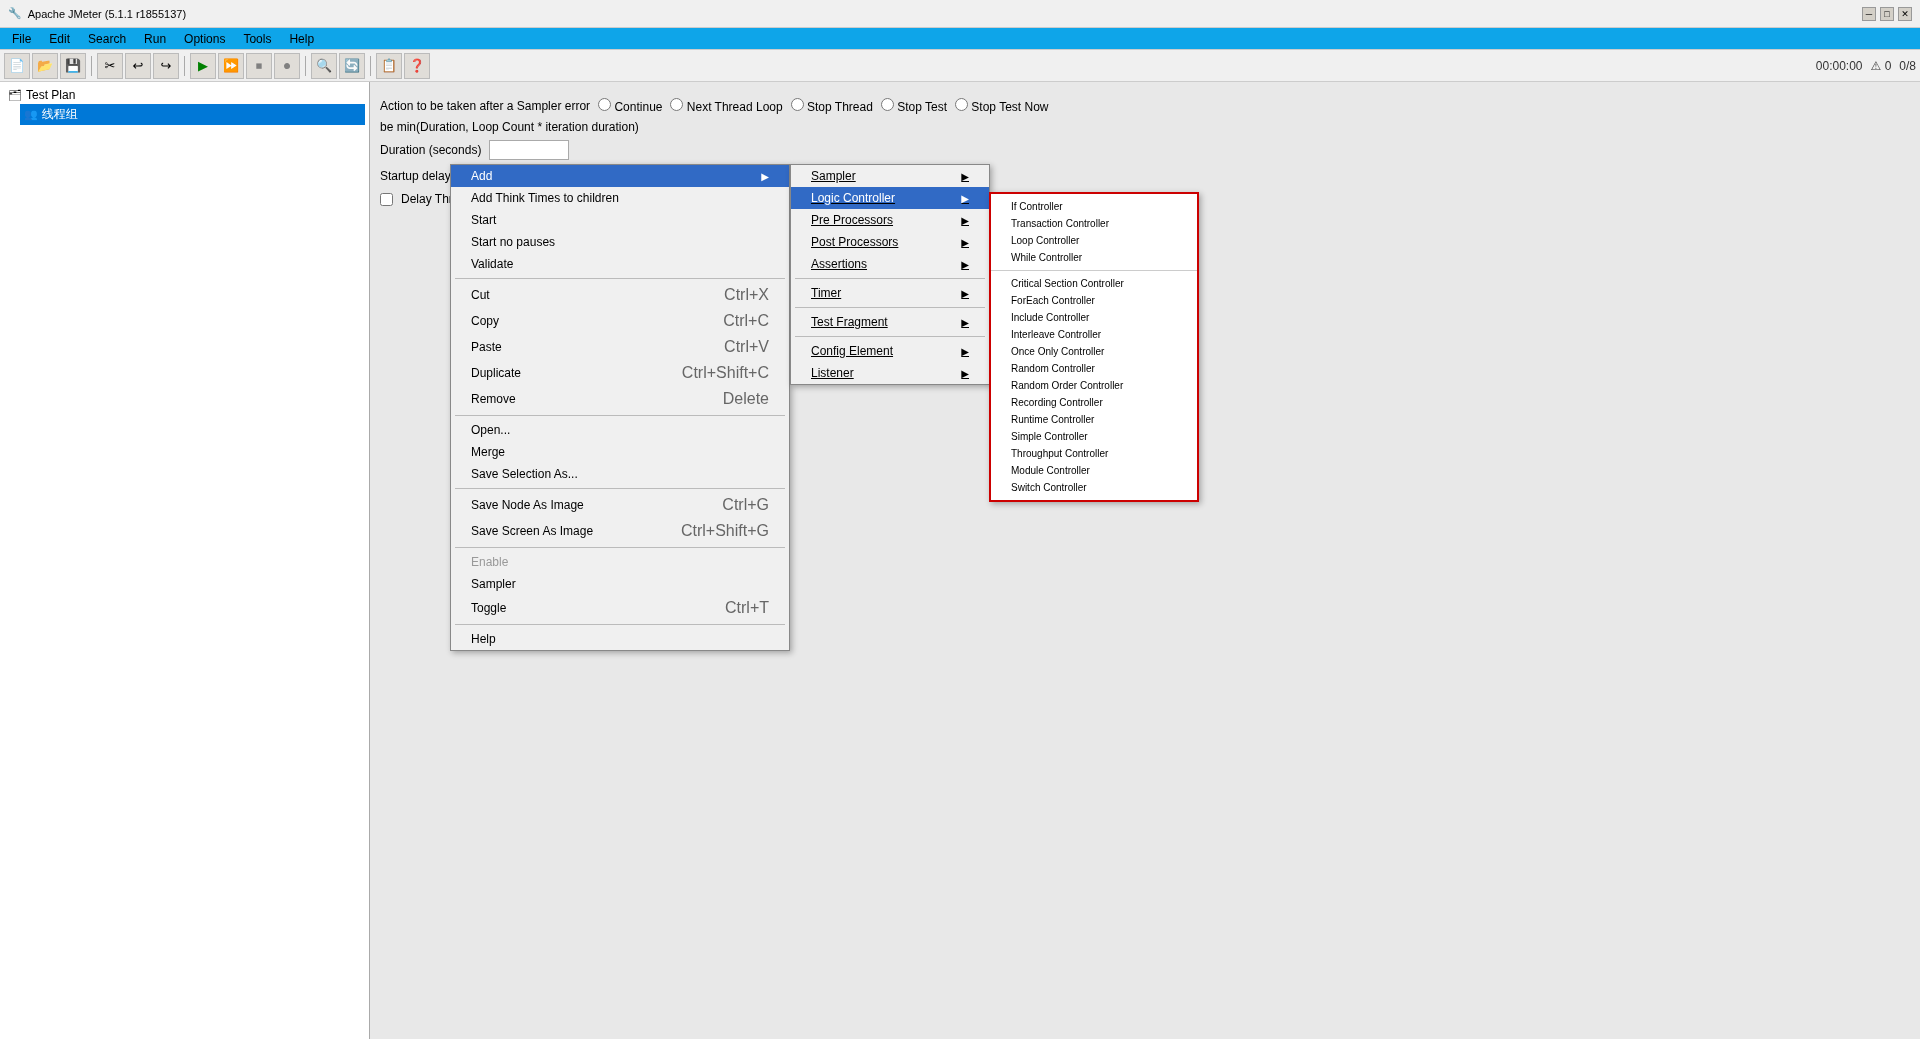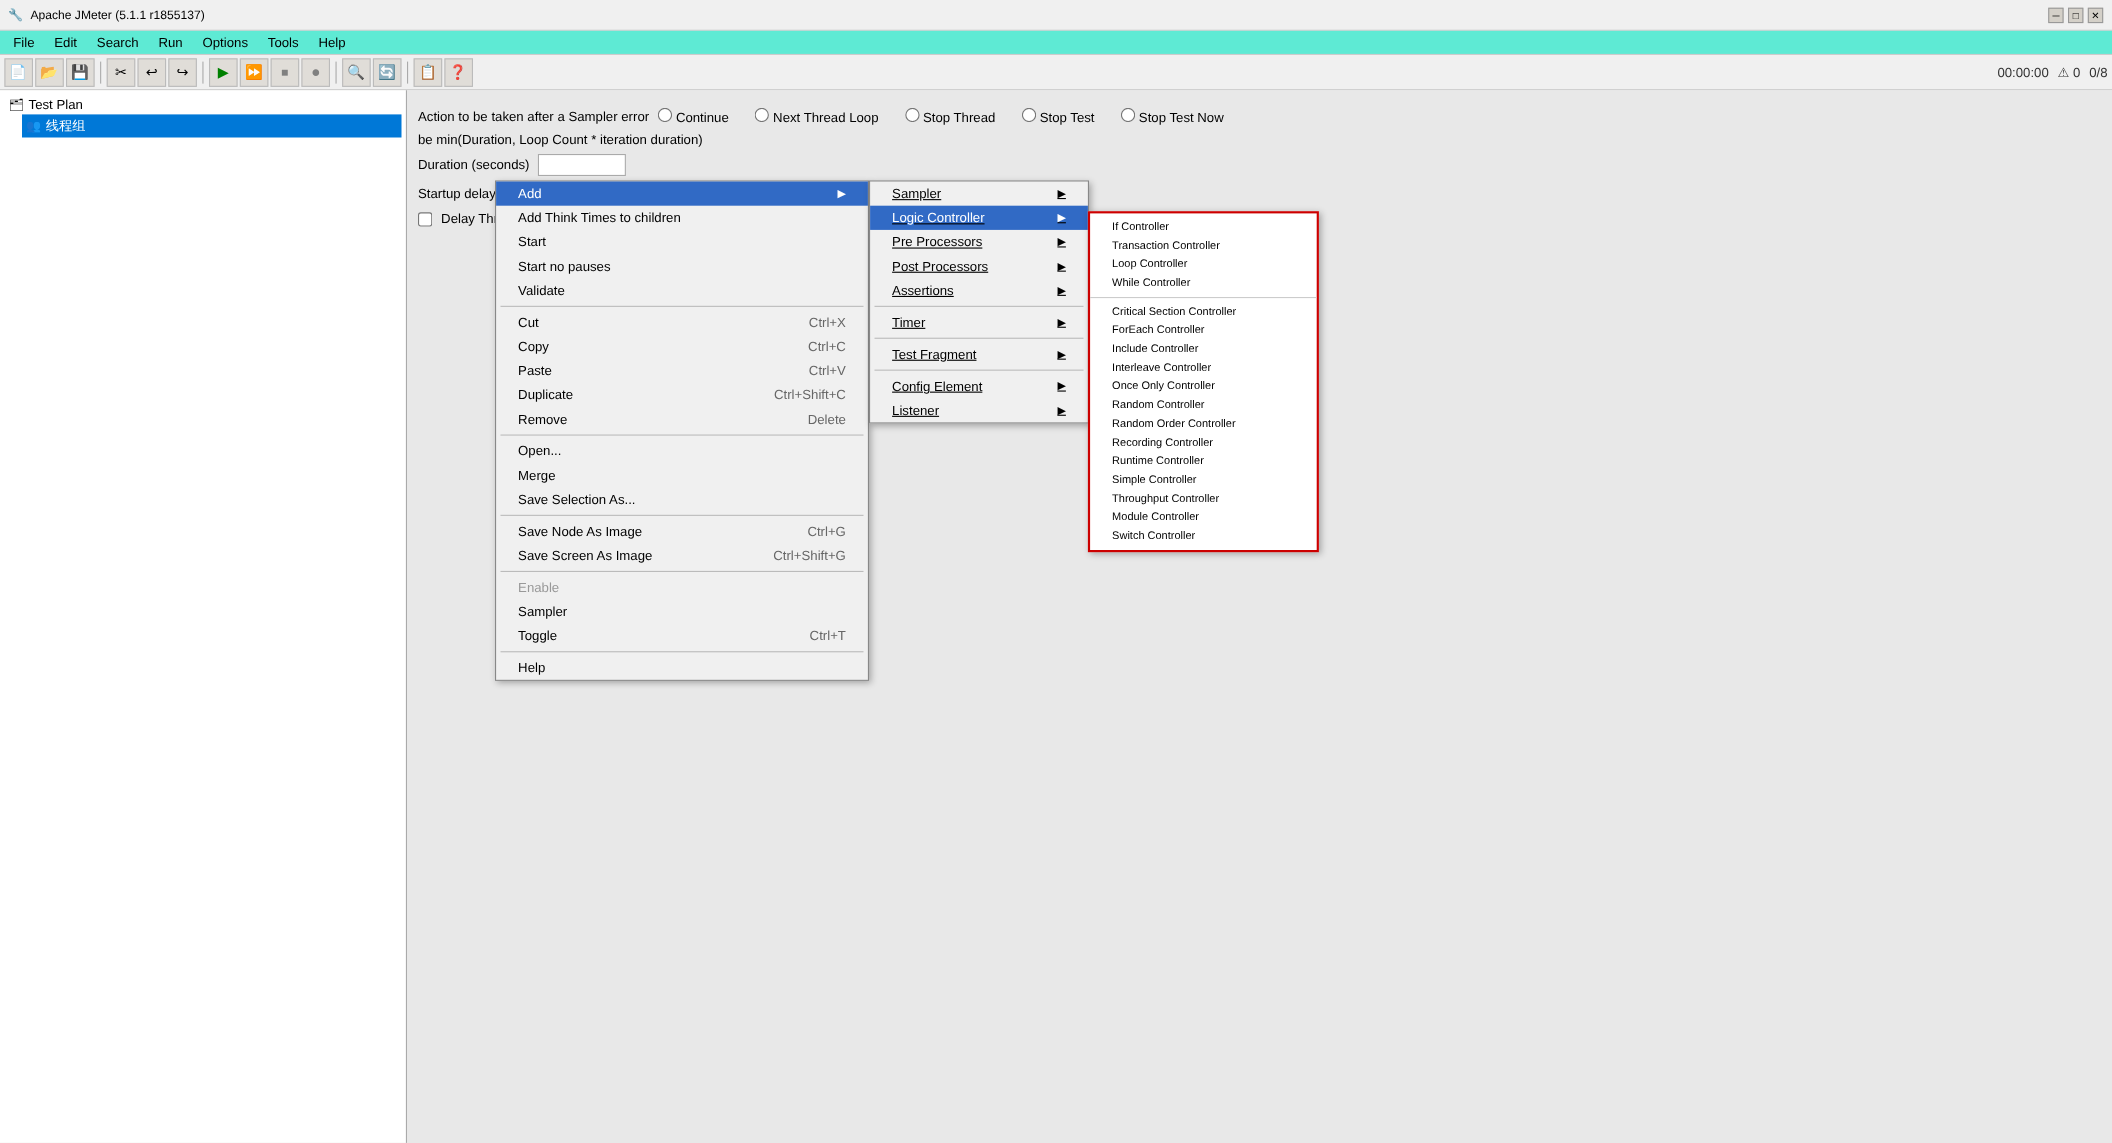--- a/index.html
+++ b/index.html
@@ -40,21 +40,21 @@
       border: 1px solid #999;
       cursor: pointer;
       font-size: 9px;
       display: flex;
       align-items: center;
       justify-content: center;
     }
 
     
     #menu-bar {
-      background: #5eead4;
+      background: #0ea5e9;
       height: 22px;
       display: flex;
       align-items: center;
       padding: 0 4px;
       border-bottom: 1px solid #ccc;
       gap: 2px;
     }
     .menu-item {
       padding: 2px 8px;
       cursor: pointer;
@@ -165,21 +165,21 @@
     .ctx-menu-separator {
       height: 1px;
       background: #bbb;
       margin: 3px 4px;
     }
     .ctx-submenu-arrow {
       font-size: 10px;
     }
     .shortcut {
       color: #666;
-      font-size: 12px;
+      font-size: 16px;
     }
 
     
     #context-menu-level2 {
       position: absolute;
       left: 420px;
       top: 82px;
       width: 200px;
       background: #f0f0f0;
       border: 1px solid #888;
@@ -244,21 +244,21 @@
     }
     input[type="checkbox"] {
       margin: 0;
     }
     input[type="radio"] {
       margin: 0;
     }
 
     .radio-group {
       display: flex;
-      gap: 24px;
+      gap: 8px;
       align-items: flex-end;
     }
   </style>
 </head>
 <body>
 
 <div id="title-bar">
   <div id="title-bar-left">
     <span>🔧</span>
     <span>Apache JMeter (5.1.1 r1855137)</span>

